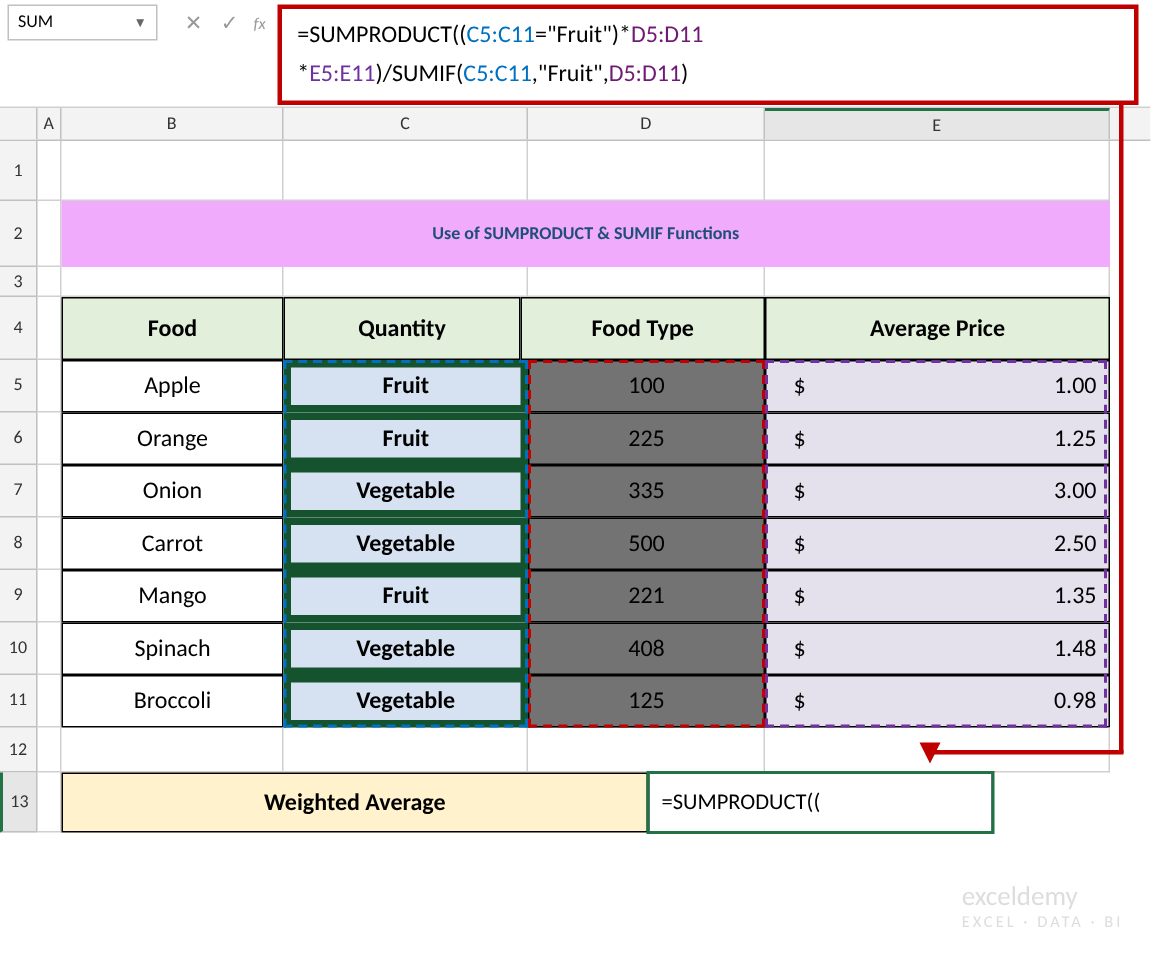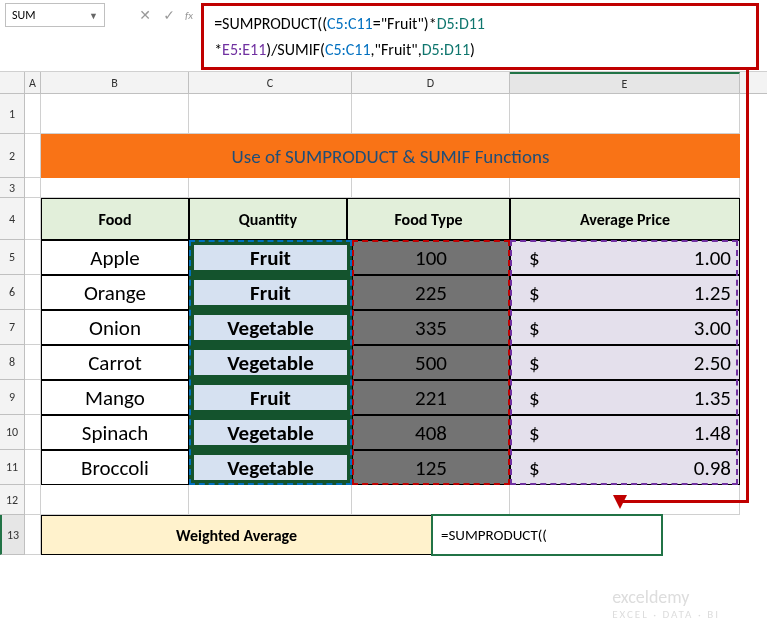--- a/index.html
+++ b/index.html
@@ -1,28 +1,28 @@
 <!DOCTYPE html>
 <html><head>
 <meta charset="utf-8">
 <style>
 * { box-sizing: border-box; margin: 0; padding: 0; }
 body { font-family: 'Segoe UI', Calibri, Arial, sans-serif; font-size: 13px; background: #fff; position: relative; width: 767px; height: 641px; overflow: hidden; }
 
 .top-bar { height: 72px; background: #fff; border-bottom: 1px solid #d0d0d0; display: flex; align-items: flex-start; }
-.name-box { width: 100px; height: 24px; background: #fff; border: 1px solid #c0c0c0; margin: 3px 16px 0 5px; padding: 2px 6px; font-size: 12px; display: flex; align-items: center; justify-content: space-between; }
+.name-box { width: 100px; height: 24px; background: #fff; border: 1px solid #c0c0c0; margin: 3px 0 0 5px; padding: 2px 6px; font-size: 12px; display: flex; align-items: center; justify-content: space-between; }
 .name-box-arrow { color: #666; font-size: 9px; }
 .fx-controls { display: flex; align-items: center; margin: 3px 8px 0 12px; color: #999; }
 .fx-btn { width: 24px; height: 24px; display: flex; align-items: center; justify-content: center; font-size: 14px; }
 .fx-label { font-style: italic; font-size: 11px; margin-left: 4px; }
 .formula-wrap { margin: 3px 8px 0 0; border: 3px solid #c00000; padding: 5px 10px; font-family: Calibri, Arial; font-size: 16px; line-height: 1.6; position: relative; flex: 1; }
 .formula-text { word-wrap: break-word; }
 .f-black { color: #000; }
 .f-blue { color: #0070c0; }
-.f-red { color: #0f766e; }
+.f-red { color: #701a75; }
 .f-purple { color: #7030a0; }
 
 .sheet-area { position: relative; }
 .col-headers { display: flex; height: 22px; background: #f3f3f3; border-bottom: 1px solid #c0c0c0; }
 .rowcol-corner { width: 25px; border-right: 1px solid #c0c0c0; background: #f3f3f3; }
 .col-header { text-align: center; color: #333; border-right: 1px solid #c0c0c0; display: flex; align-items: center; justify-content: center; font-size: 12px; }
 .col-A { width: 16px; }
 .col-B { width: 148px; }
 .col-C { width: 163px; }
 .col-D { width: 158px; }
@@ -33,55 +33,55 @@
 .row-header { height: 35px; display: flex; align-items: center; justify-content: center; color: #333; border-bottom: 1px solid #c0c0c0; font-size: 12px; }
 .rh-1 { height: 40px; }
 .rh-2 { height: 44px; }
 .rh-3 { height: 20px; }
 .rh-4 { height: 42px; }
 .rh-12 { height: 30px; }
 .rh-13 { height: 40px; border-left: 2px solid #217346; background: #e6e6e6; }
 
 .cells { position: relative; }
 .cell-row { display: flex; }
-.cell { border-right: 1px solid #d0d0d0; border-bottom: 1px solid #d0d0d0; height: 35px; display: flex; align-items: center; padding: 0 8px; font-size: 21px; }
+.cell { border-right: 1px solid #d0d0d0; border-bottom: 1px solid #d0d0d0; height: 35px; display: flex; align-items: center; padding: 0 8px; font-size: 16px; }
 .c-A { width: 16px; padding: 0; }
 .c-B { width: 148px; }
 .c-C { width: 163px; }
 .c-D { width: 158px; }
 .c-E { width: 230px; }
 
 .r1 .cell { height: 40px; }
 .r2 .cell { height: 44px; }
 .r3 .cell { height: 20px; }
 .r4 .cell { height: 42px; }
 .r12 .cell { height: 30px; }
 .r13 .cell { height: 40px; }
 
-.title-cell { background: #f97316; color: #1f4e79; font-weight: normal; font-size: 19px; justify-content: center; border: none; }
+.title-cell { background: #f0abfc; color: #1f4e79; font-weight: bold; font-size: 12px; justify-content: center; border: none; }
 .header-cell { background: #e2efda; font-weight: bold; font-size: 16px; justify-content: center; border: 1.5px solid #000; }
 .data-b { justify-content: center; border: 1px solid #000; }
 .data-c { background: #d6e1f1; border: 5px solid #14532d; justify-content: center; font-weight: bold; }
 .data-d { background: #737373; border: 1px solid #000; justify-content: center; }
 .data-e { background: #e4e0ec; border: 1px solid #000; justify-content: space-between; }
 .dollar { margin-left: 10px; }
 .price { }
 
 .wa-label { background: #fff2cc; border: 1px solid #000; font-weight: bold; font-size: 16px; justify-content: center; }
 .wa-value { background: #fff; border: 1px solid #000; position: relative; font-family: Calibri; font-size: 15px; }
 .sel-border { position: absolute; inset: -2px; border: 2px solid #217346; pointer-events: none; }
 
 .dash-c { position: absolute; border: 2px dashed #0070c0; pointer-events: none; }
 .dash-d { position: absolute; border: 2px dashed #c00000; pointer-events: none; }
 .dash-e { position: absolute; border: 2px dashed #7030a0; pointer-events: none; }
 
 .arrow-line { position: absolute; background: #c00000; pointer-events: none; }
 .arrow-head { position: absolute; width: 0; height: 0; border-left: 7px solid transparent; border-right: 7px solid transparent; border-top: 14px solid #c00000; pointer-events: none; }
 
-.watermark { position: absolute; right: 47px; bottom: 20px; color: #ddd; font-size: 18px; pointer-events: none; }
+.watermark { position: absolute; right: 18px; bottom: 20px; color: #ddd; font-size: 18px; pointer-events: none; }
 .watermark-sub { font-size: 11px; letter-spacing: 2px; text-align:center; }
 </style>
 </head>
 <body>
 
 <div class="top-bar">
   <div class="name-box">
     <span>SUM</span>
     <span class="name-box-arrow">▼</span>
   </div>

